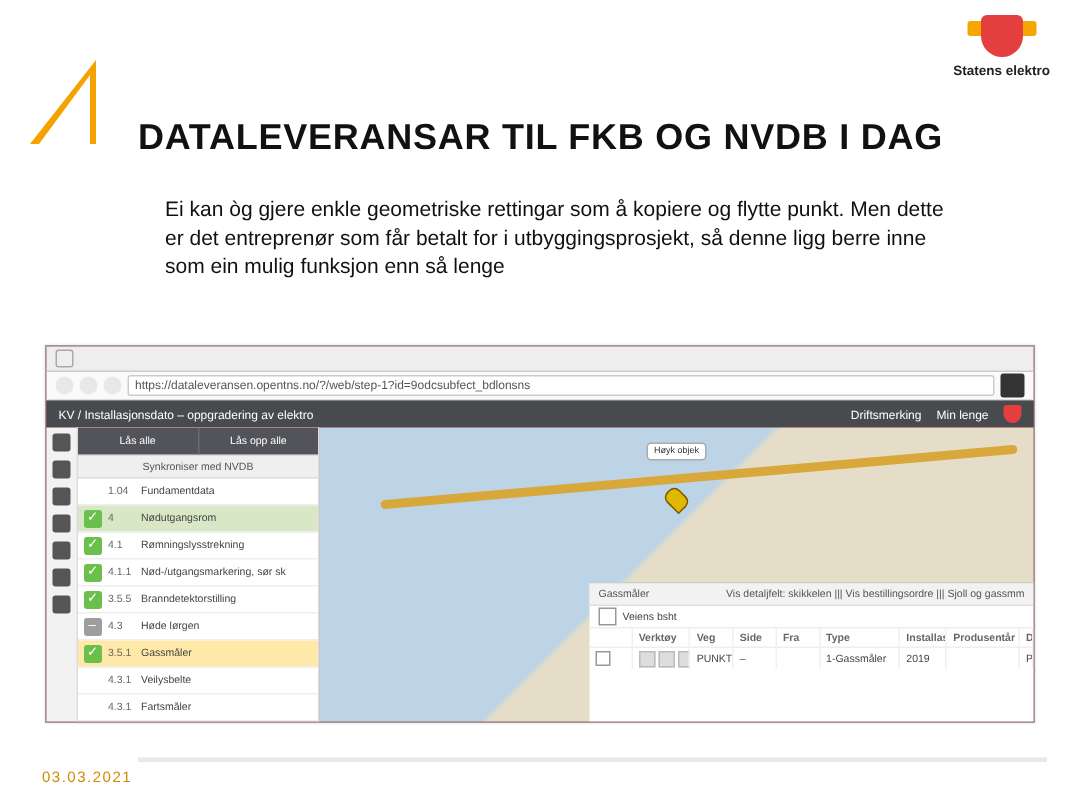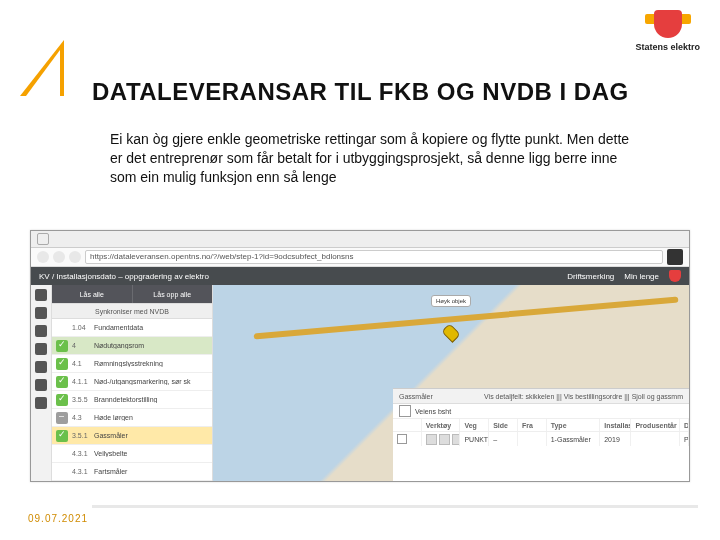--- a/index.html
+++ b/index.html
@@ -487,13 +487,13 @@
             <span class="c7">2019</span>
             <span class="c8"></span>
             <span class="c9">På jor_3200</span>
           </div>
       </div>
     </div>
   </div>
 </div>
 
 <div class="footer-line"></div>
-<div class="footer-date">09.07.2021</div>
+<div class="footer-date">03.03.2021</div>
 
 </body></html>

